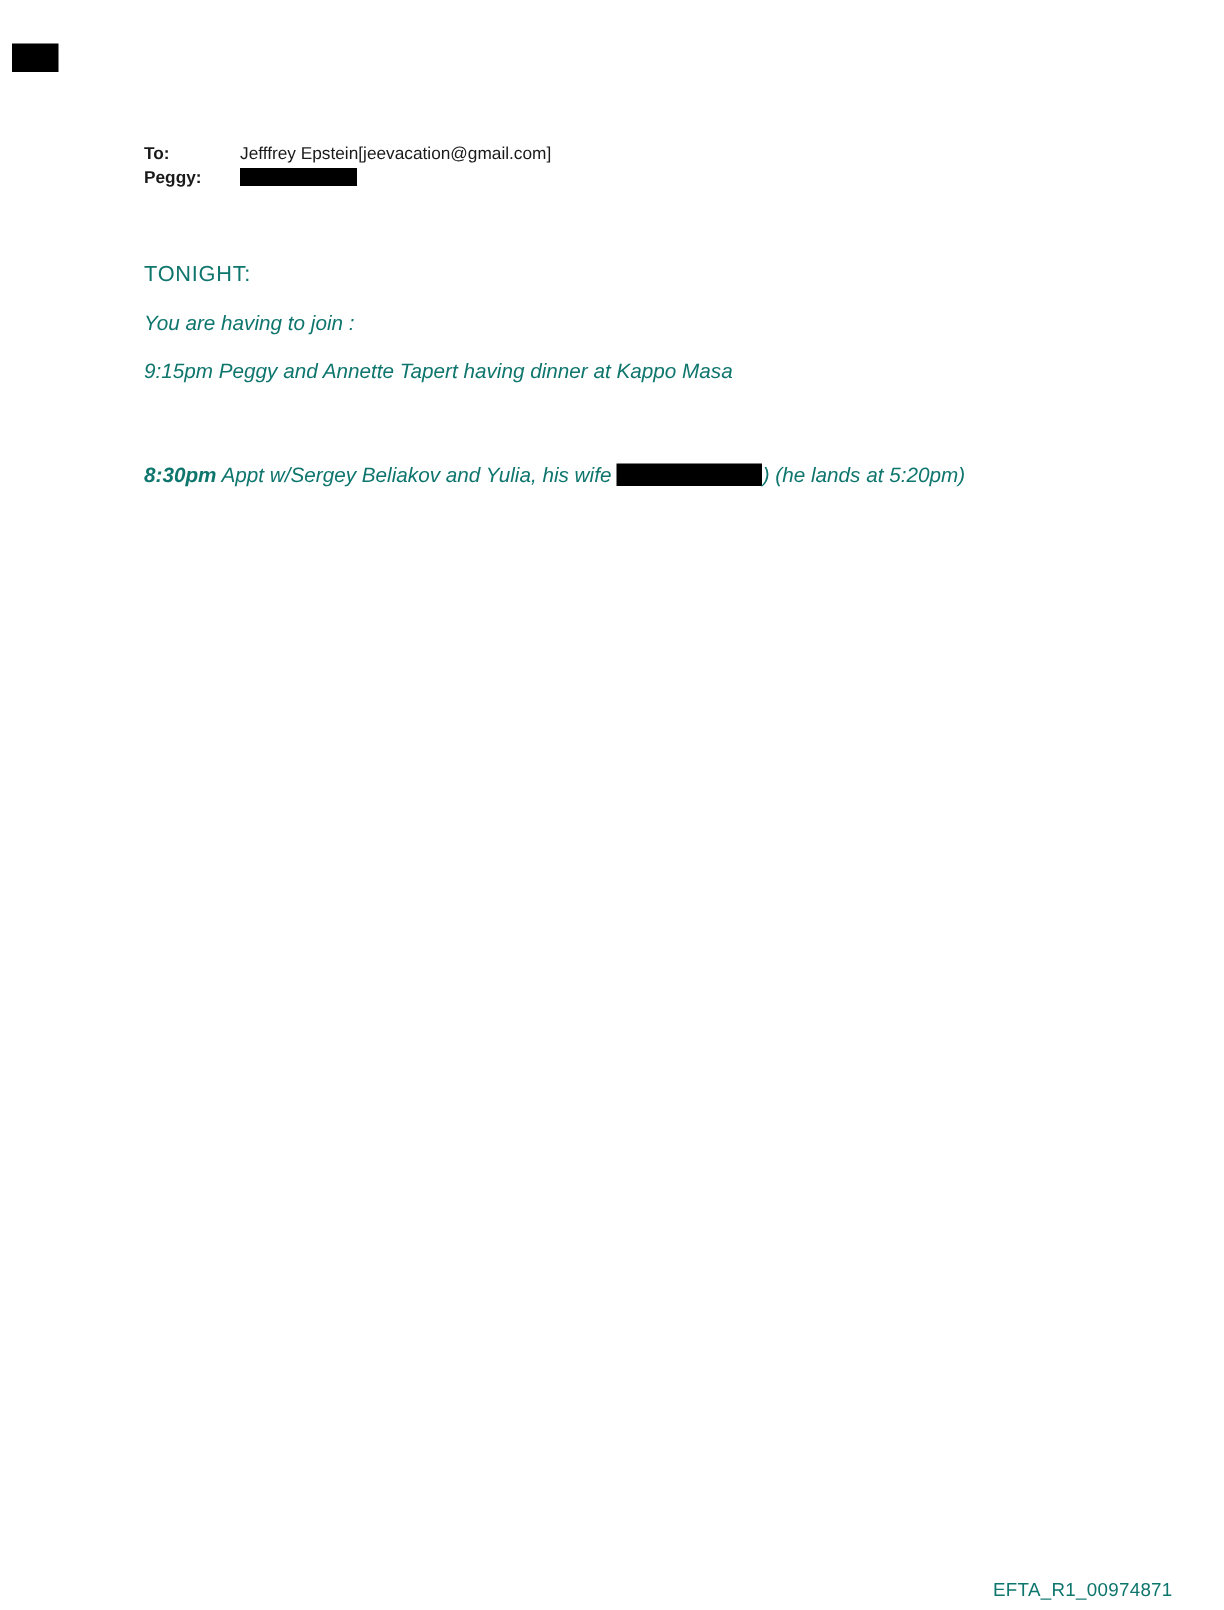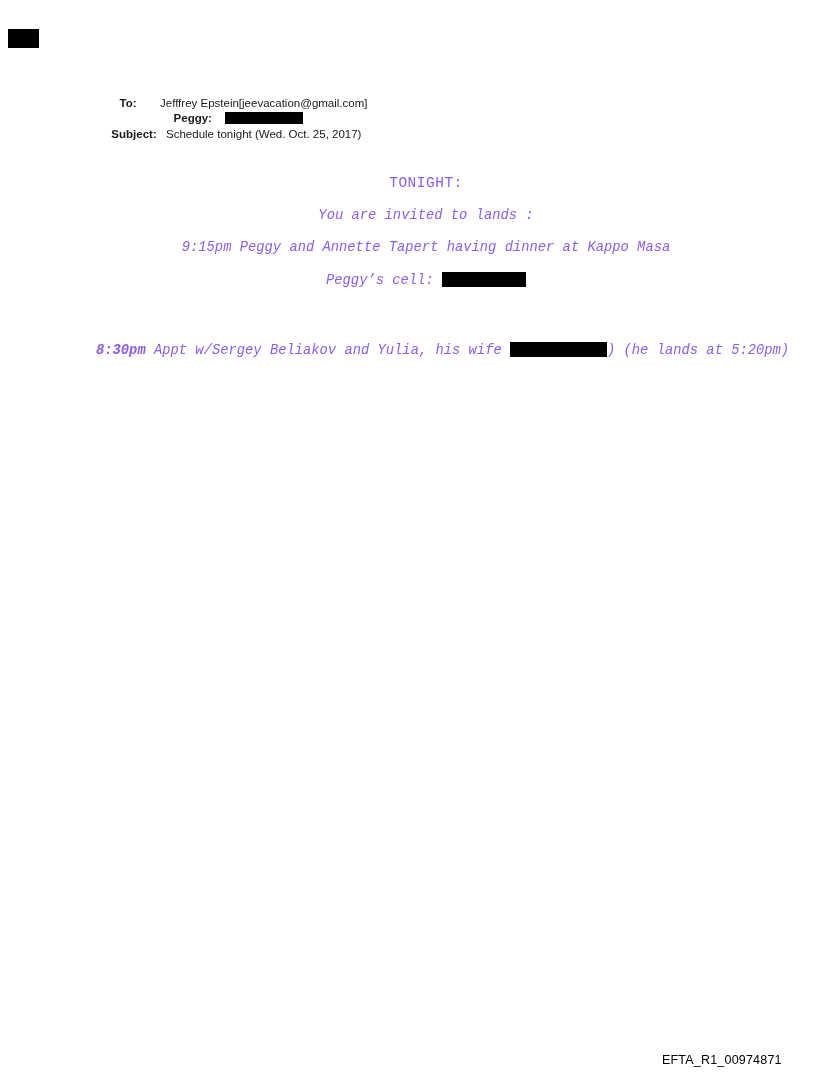--- a/index.html
+++ b/index.html
@@ -8,21 +8,20 @@
     background: #ffffff;
   }
   #page {
     position: relative;
     width: 816px;
     height: 1073px;
     background: #ffffff;
     overflow: hidden;
     font-family: "Liberation Sans", sans-serif;
     color: #1b1b1b;
-    text-align: center;
   }
 
   
   .corner-mark {
     position: absolute;
     left: 8px;
     top: 29px;
     width: 31px;
     height: 19px;
     background: #000000;
@@ -60,22 +59,22 @@
     height: 15px;
     vertical-align: -3px;
   }
 
   
   .email-body {
     position: absolute;
     left: 96px;
     top: 175px;
     width: 660px;
-    font-family: Liberation Mono, monospace;
-    color: #8b5cf6;
+    font-family: Liberation Sans, sans-serif;
+    color: #0f766e;
   }
   .body-heading {
     font-size: 14.5px;
     line-height: 17px;
     letter-spacing: 0.5px;
     margin: 0 0 16px 0;
     font-style: normal;
   }
   .bpara {
     margin: 0 0 16px 0;
@@ -86,42 +85,40 @@
   .bpara.extra-gap { margin-top: 53px; }
   .seg-i { font-style: italic; }
   .seg-bi { font-style: italic; font-weight: bold; }
 
   
   .bates {
     position: absolute;
     left: 662px;
     top: 1053px;
     font-size: 12.5px;
-    color: #000000;
+    color: #0f766e;
     letter-spacing: 0.2px;
   }
 </style>
 </head>
 <body>
 
 <div id="page">
 
   <div class="corner-mark"></div>
 
   <div class="email-header">
       <div class="hrow"><span class="hlabel">To:</span><span class="hvalue">Jefffrey Epstein[jeevacation@gmail.com]</span></div>
       <div class="hrow"><span class="hlabel">Peggy:</span><span class="hvalue"><span class="redact redact-h" style="width: 78px;"></span></span></div>
-      <div class="hrow"><span class="hlabel">Subject:</span><span class="hvalue">Schedule tonight (Wed. Oct. 25, 2017)</span></div>
     </div>
 
   <div class="email-body">
     <div class="body-heading">TONIGHT:</div>
     <div>
-        <p class="bpara"><span class="seg-i">You are invited to lands :</span></p>
+        <p class="bpara"><span class="seg-i">You are having to join :</span></p>
         <p class="bpara"><span class="seg-i">9:15pm Peggy and Annette Tapert having dinner at Kappo Masa</span></p>
-        <p class="bpara"><span class="seg-i">Peggy’s cell: </span><span class="redact redact-b" style="width: 84px;"></span></p>
         <p class="bpara extra-gap"><span class="seg-bi">8:30pm</span><span class="seg-i"> Appt w/Sergey Beliakov and Yulia, his wife </span><span class="redact redact-b" style="width: 97px;"></span><span class="seg-i">) (he lands at 5:20pm)</span></p>
       </div>
   </div>
 
   <div class="bates">EFTA_R1_00974871</div>
 
 </div>
 
 </body></html>

